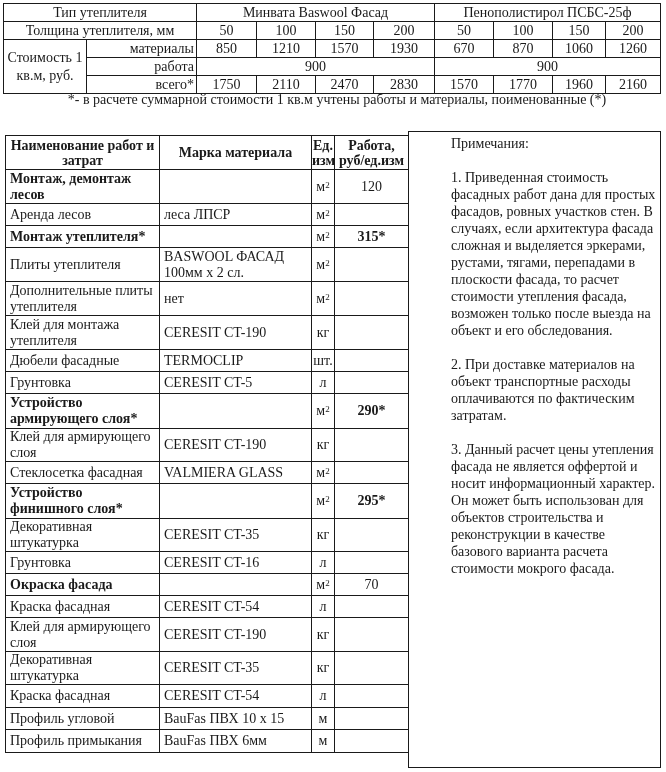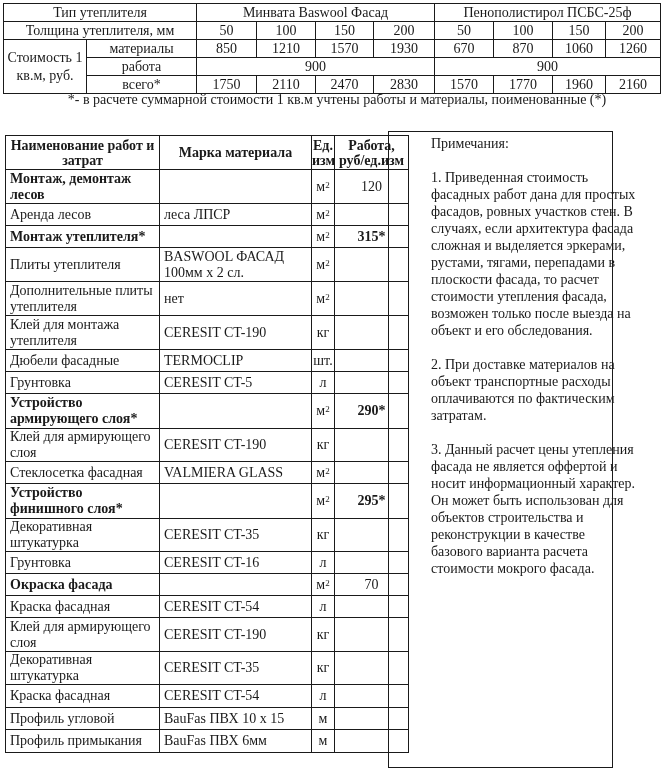--- a/index.html
+++ b/index.html
@@ -2,30 +2,30 @@
 <html><head>
 <meta charset="utf-8">
 <style>
   html, body { margin:0; padding:0; background:#ffffff; }
   body { width:666px; height:772px; position:relative; overflow:hidden;
          font-family:"Liberation Serif", "DejaVu Serif", serif; color:#1a1a1a; }
   table { border-collapse:collapse; position:absolute; }
   td, th { border:1px solid #1a1a1a; padding:0 4px; vertical-align:middle; }
   .top { left:3px; top:3px; width:658px; font-size:14px; }
   .top td { height:17px; line-height:16px; text-align:center; padding:0 2px; }
-  .top td.left { text-align:center; }
+  .top td.left { text-align:right; }
   .footnote { position:absolute; left:4px; top:91px; width:666px; text-align:center; font-size:14px; line-height:18px; }
   .main { left:5px; top:135px; width:403px; font-size:14px; table-layout:fixed; }
   .main th { font-weight:bold; text-align:center; line-height:15px; font-size:14px; }
   .main td { line-height:16px; }
   .main td.c { text-align:center; }
   .main td.b { font-weight:bold; }
   .main td.u { text-align:center; padding:0 1px; }
   sup { font-size:9px; vertical-align:top; position:relative; top:-2px; }
-  .notes { position:absolute; left:388px; top:131px; width:225px; height:637px;
+  .notes { position:absolute; left:408px; top:131px; width:253px; height:637px;
            border:1px solid #1a1a1a; border-left:1px solid #1a1a1a; box-sizing:border-box;
            font-size:14px; line-height:17px; }
   .notes .inner { position:absolute; left:42px; top:3px; width:208px; }
   .notes p { margin:0 0 17px 0; }
 </style>
 </head>
 <body>
 
 <table class="top">
   <colgroup>

